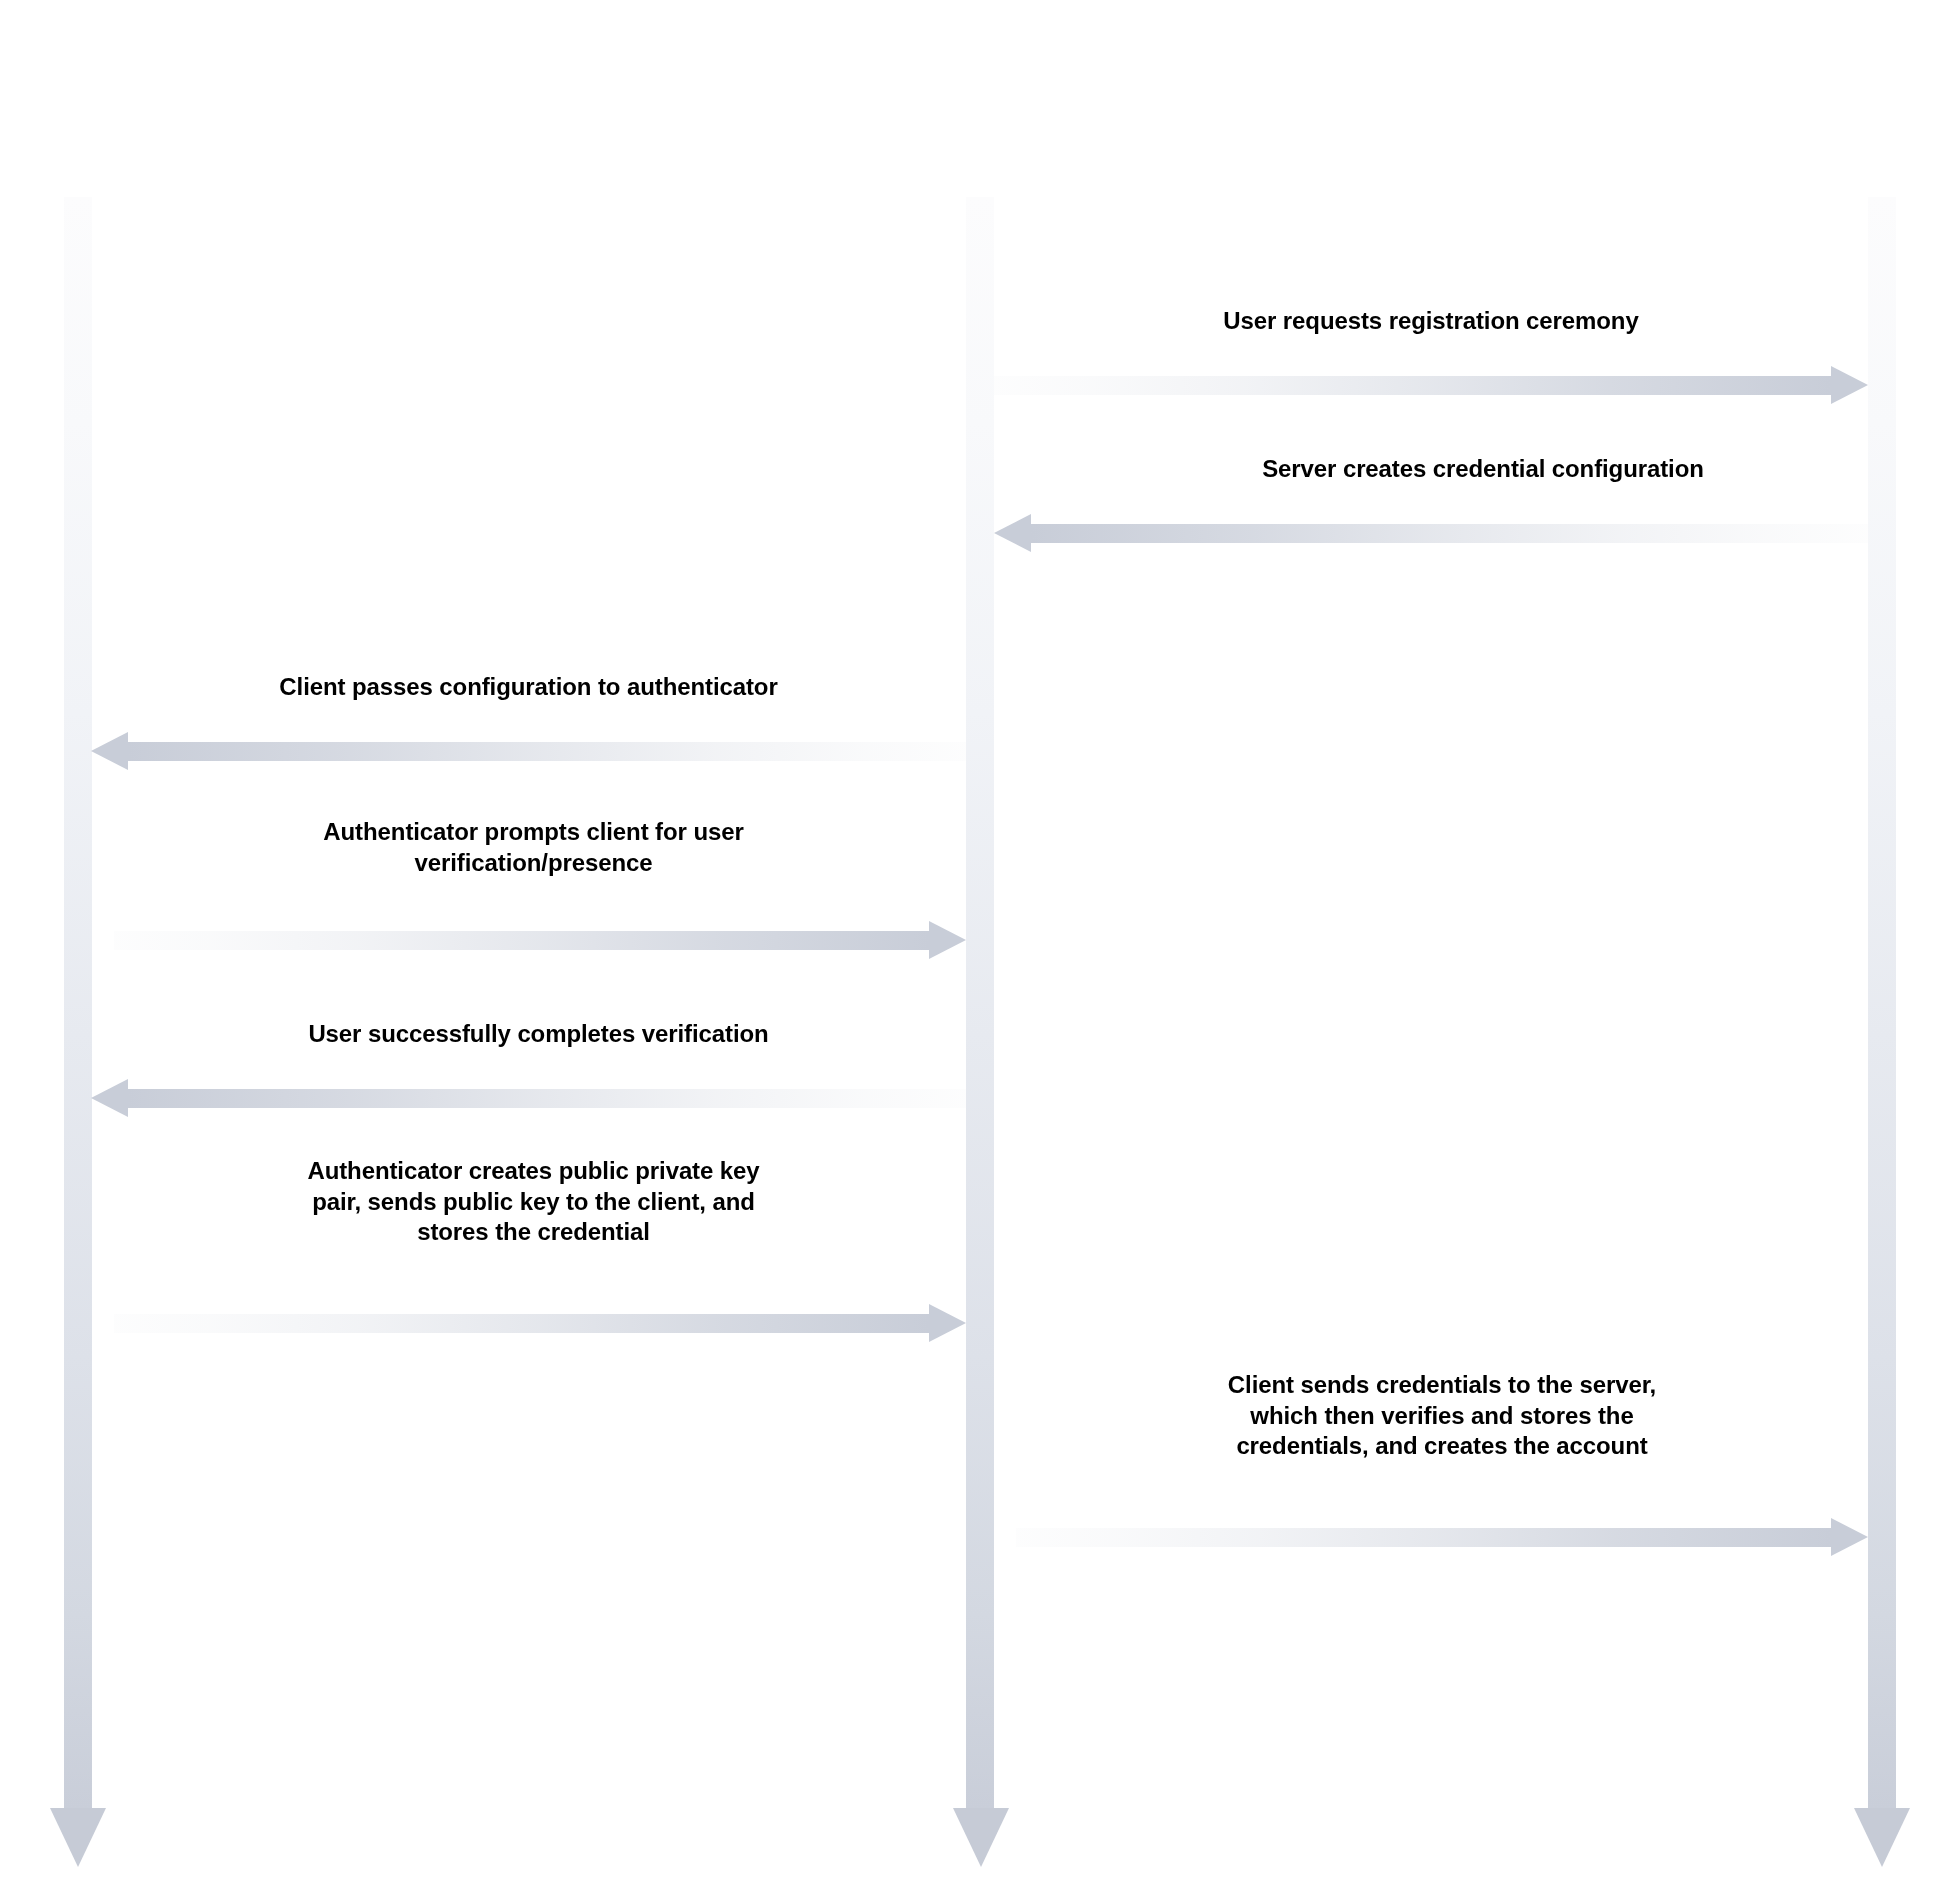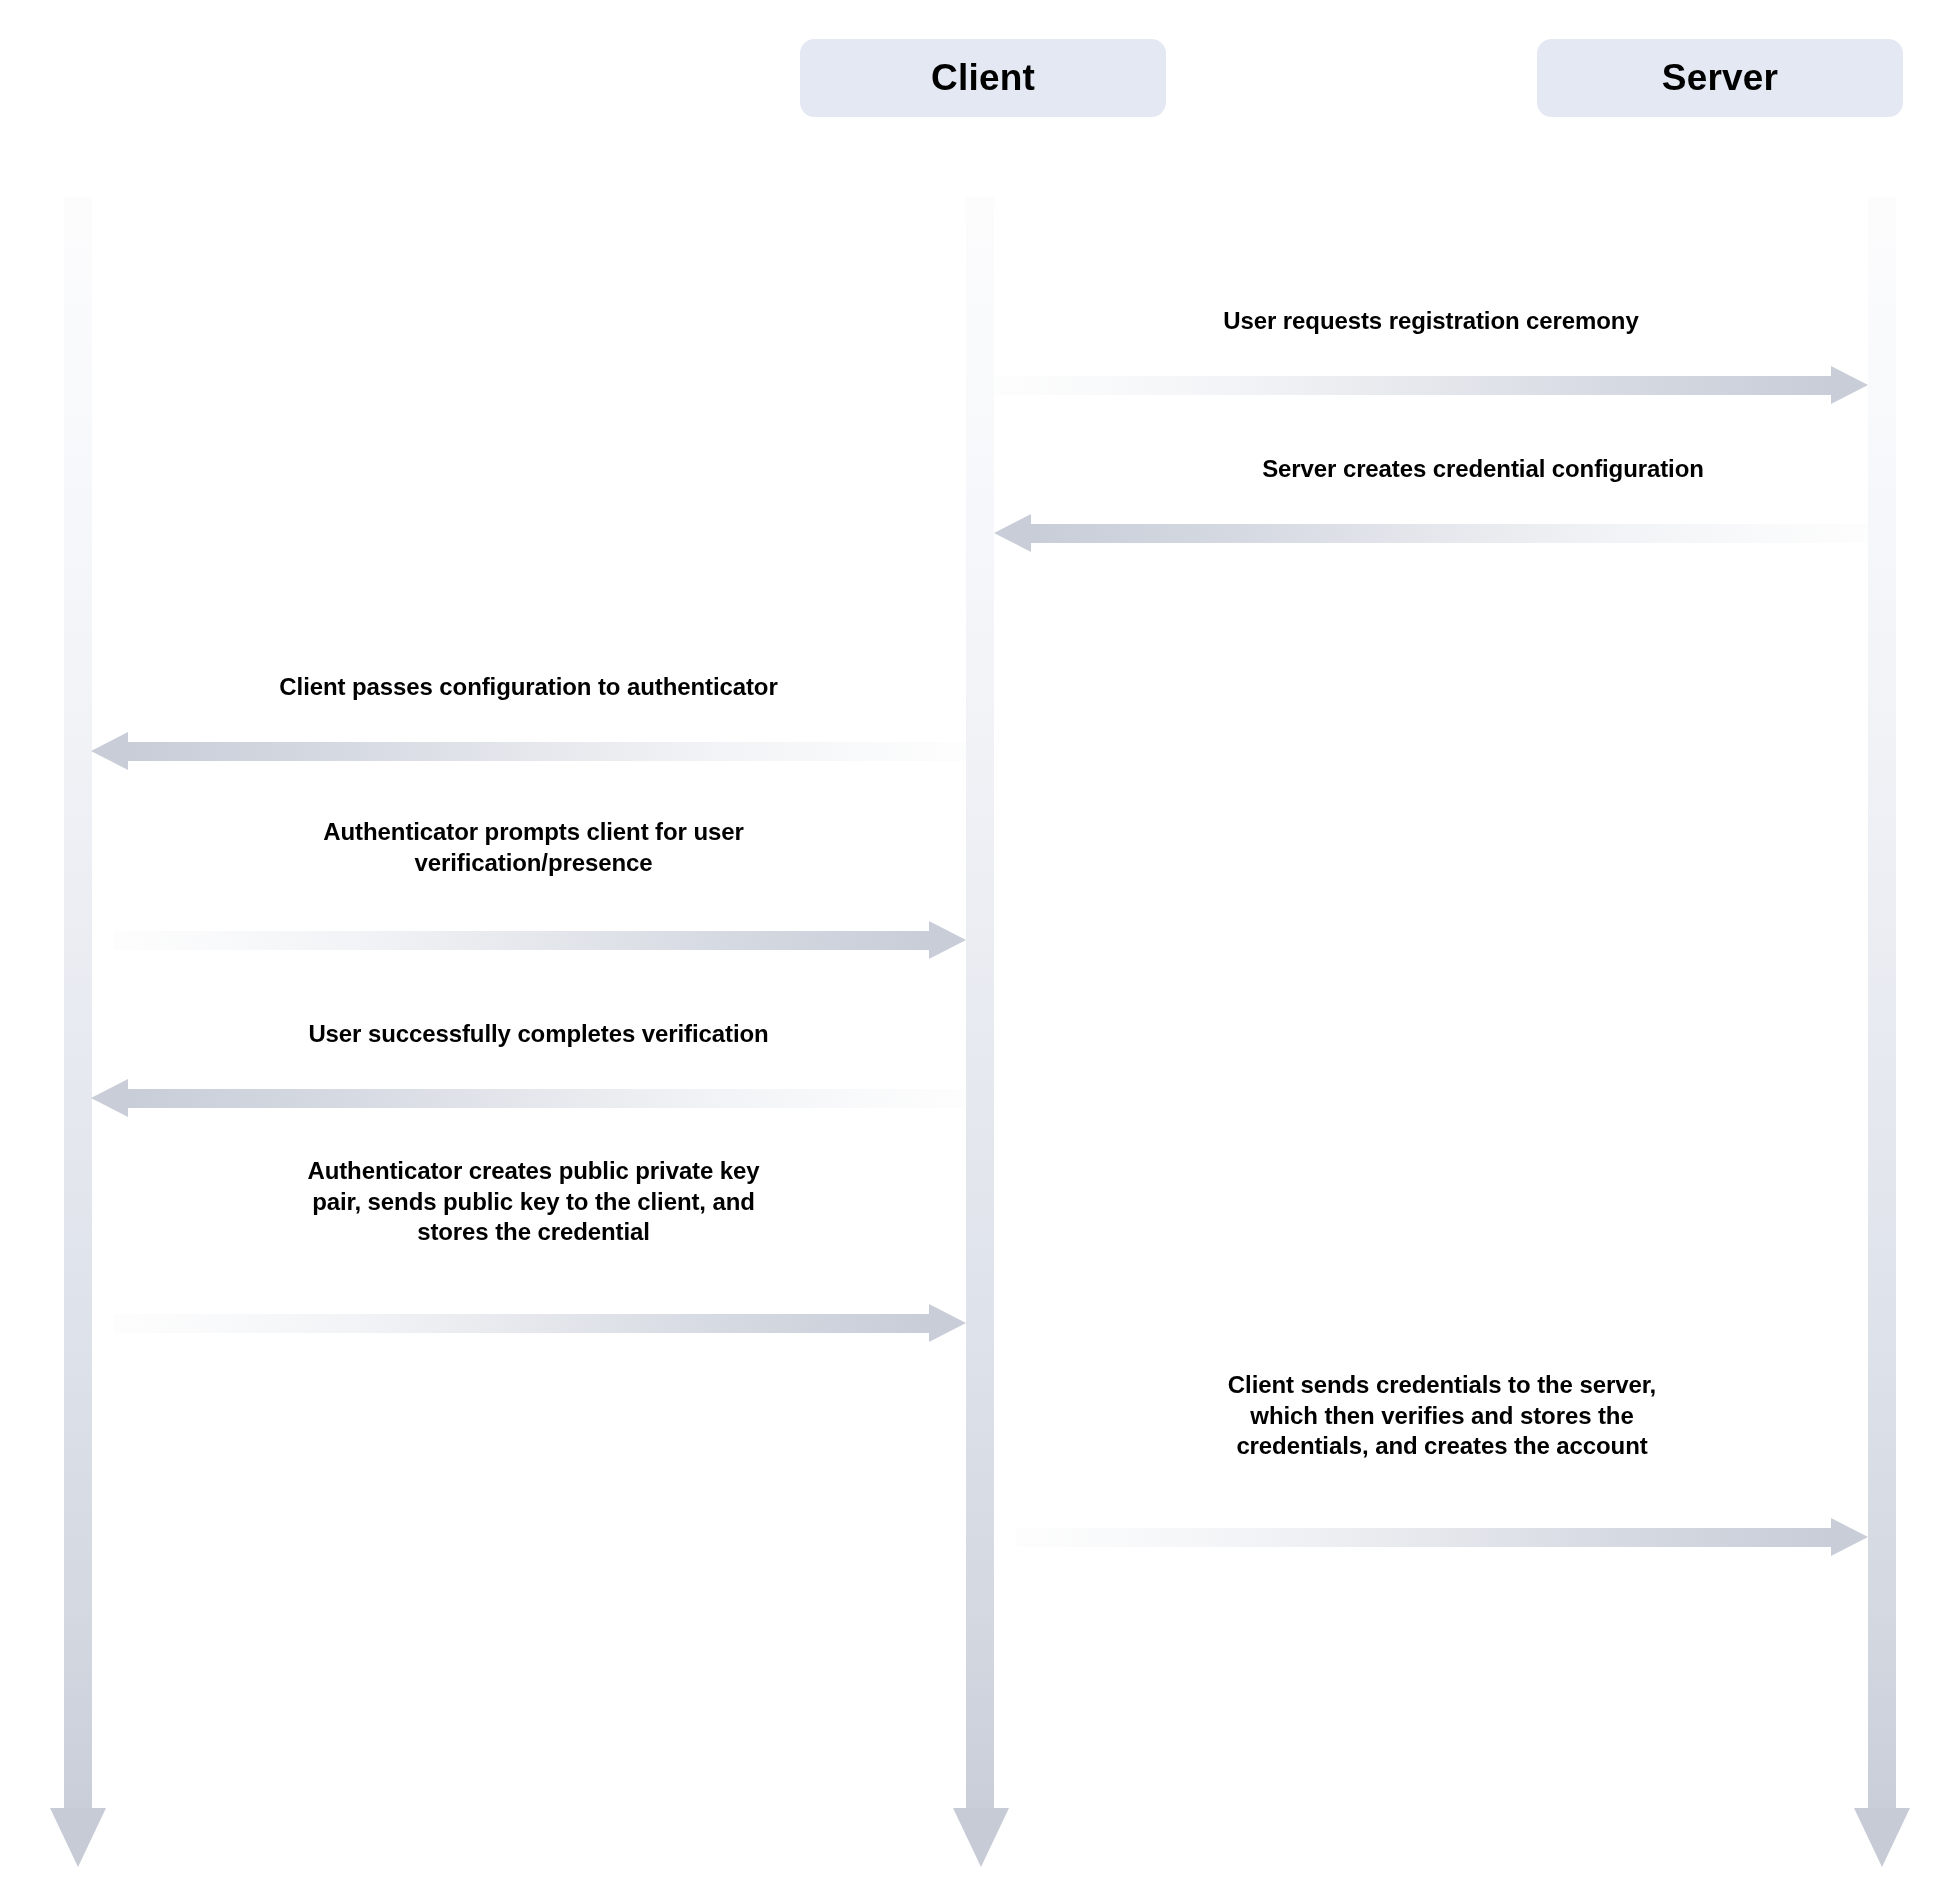--- a/index.html
+++ b/index.html
@@ -120,27 +120,21 @@
     left: 0;
     border-right: 37px solid #c8cdd8;
   }
 </style>
 </head>
 <body>
 
 <div id="diagram">
 
 
-  <div class="participant-pill" style="left:800px; top:39px; width:366px; height:78px;">
-    <span>Client</span>
-  </div>
-
-  <div class="participant-pill" style="left:1537px; top:39px; width:366px; height:78px;">
-    <span>Server</span>
-  </div>
+
 
   <div class="lifeline" style="left:64px; top:197px; height:1611px;"></div>
   <div class="lifeline-head" style="left:50px; top:1808px;"></div>
 
   <div class="lifeline" style="left:966px; top:197px; height:1611px;"></div>
   <div class="lifeline-head" style="left:953px; top:1808px;"></div>
 
   <div class="lifeline" style="left:1868px; top:197px; height:1611px;"></div>
   <div class="lifeline-head" style="left:1854px; top:1808px;"></div>
 

